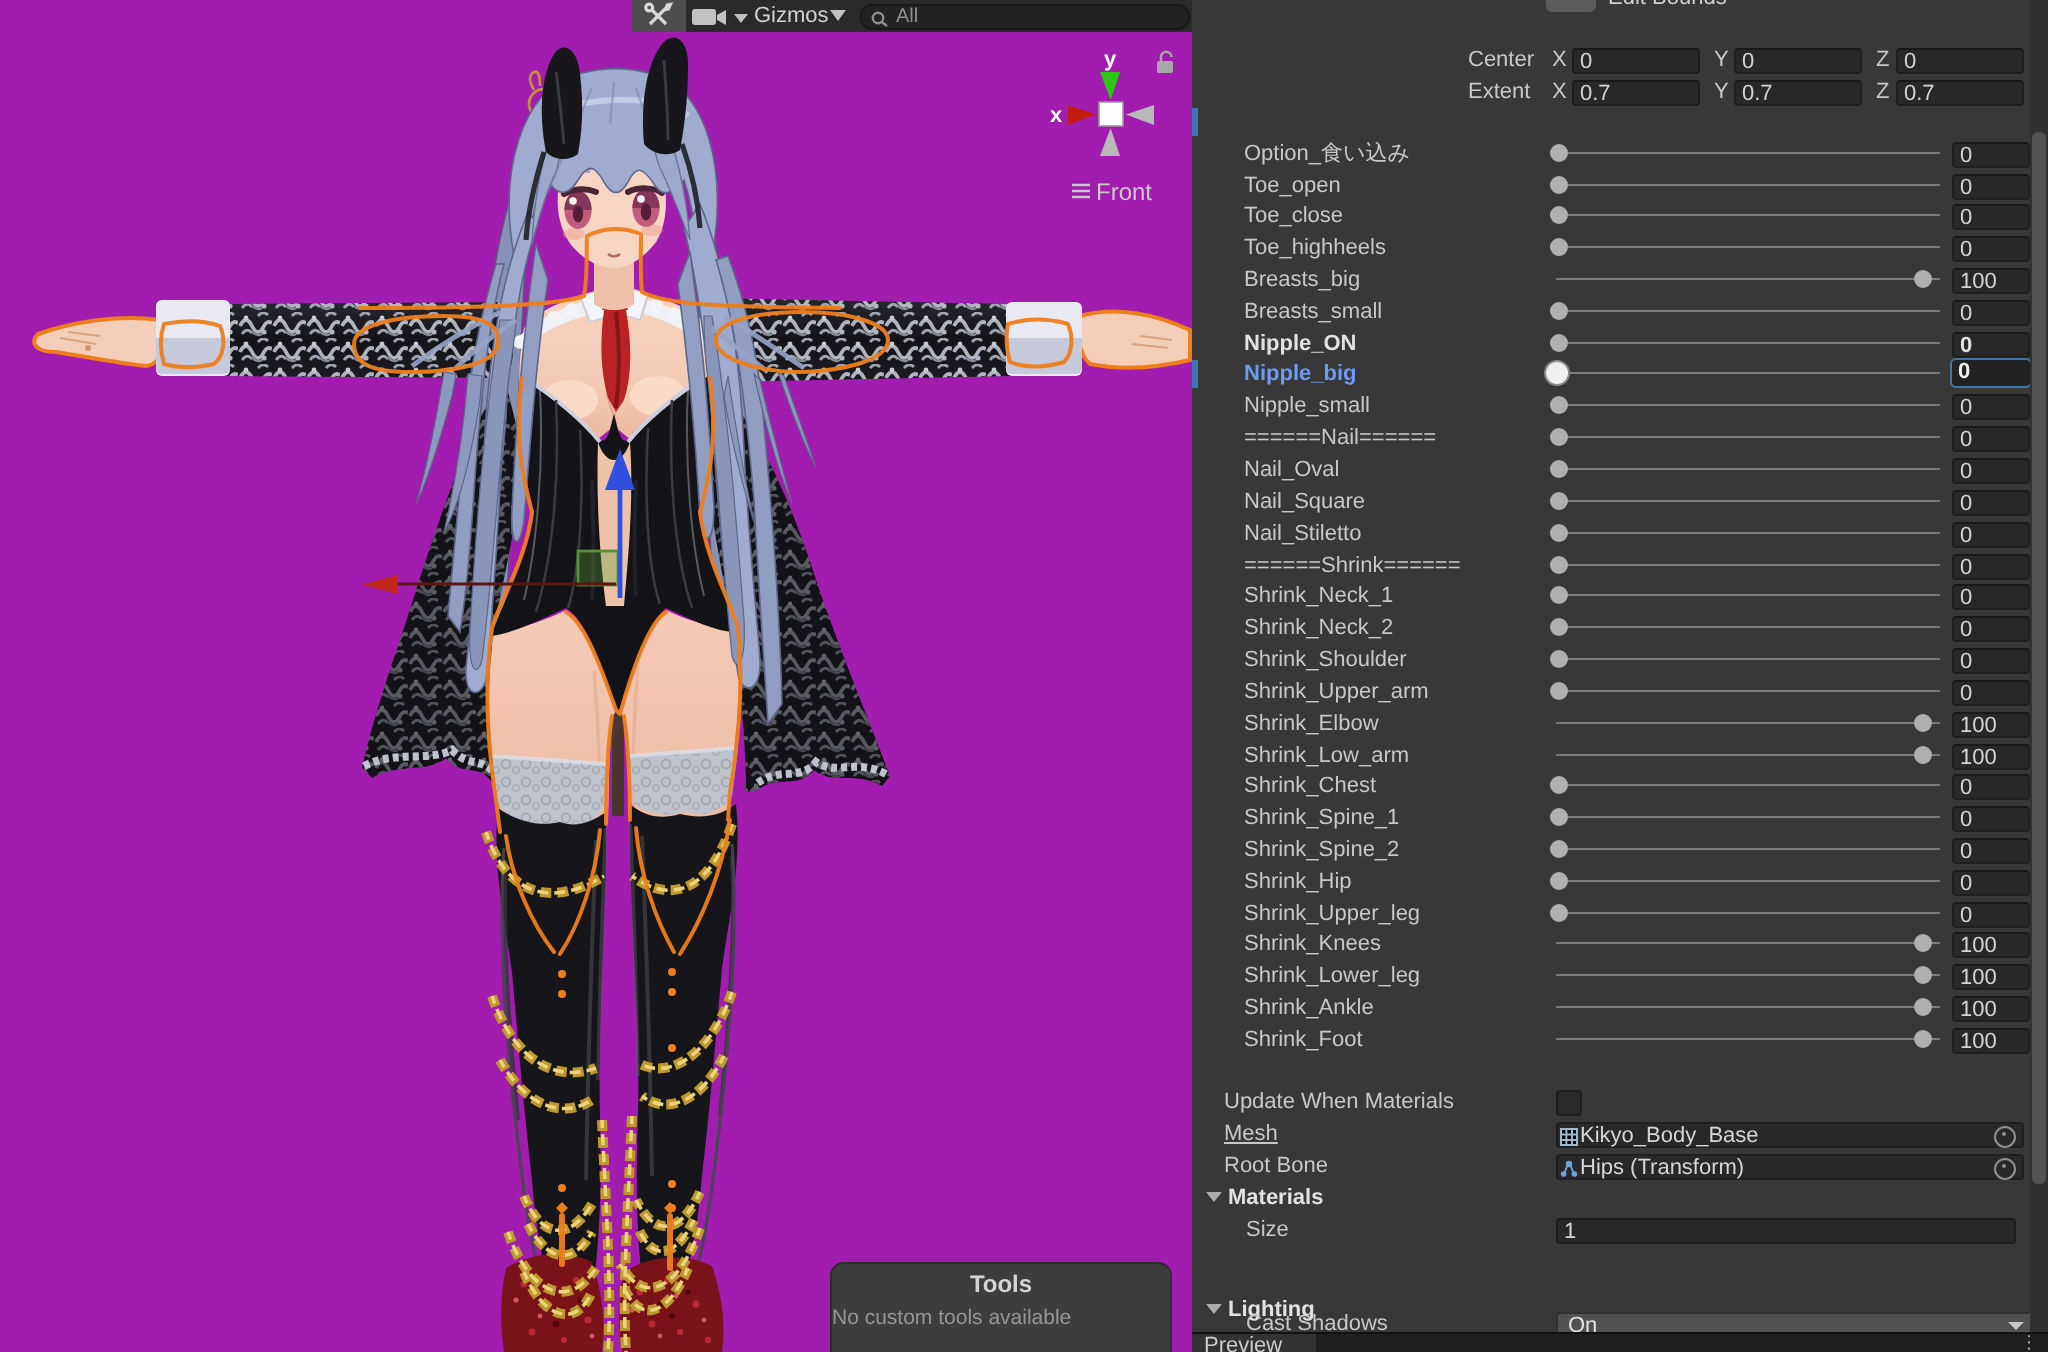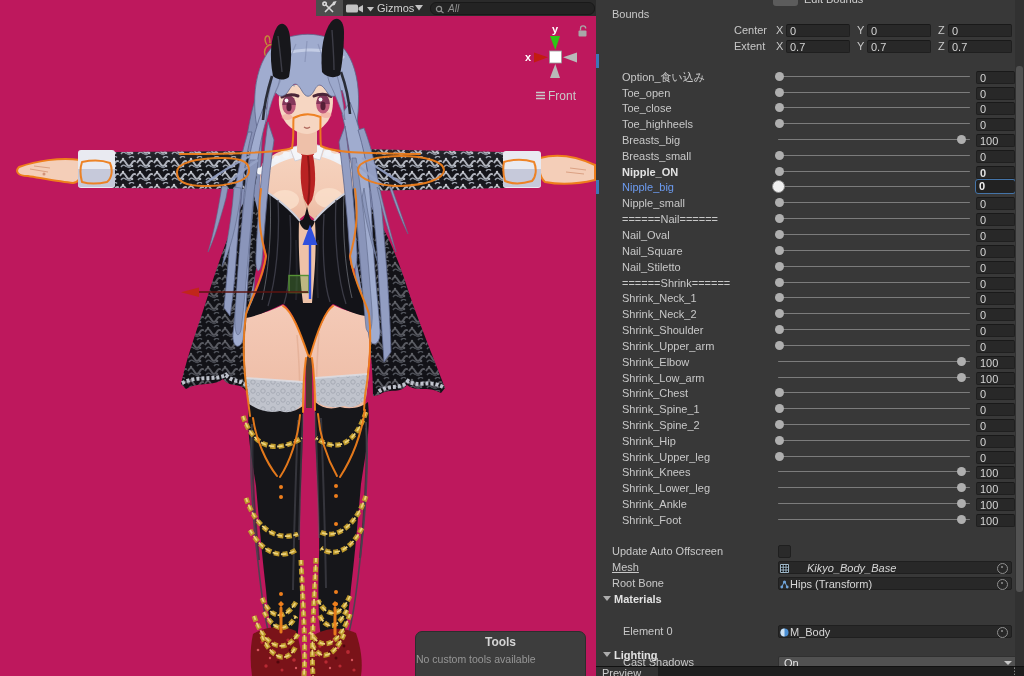--- a/index.html
+++ b/index.html
@@ -1,17 +1,17 @@
 <!DOCTYPE html>
 <html><head><meta charset="utf-8">
 <style>
 html,body{margin:0;padding:0;background:#3b3b3b;width:1024px;height:676px;overflow:hidden;
 font-family:"Liberation Sans",sans-serif;}
 #root{position:absolute;left:0;top:0;width:1024px;height:676px;}
-#scene{position:absolute;left:0;top:0;width:596px;height:676px;background:#be185d;overflow:hidden;}
+#scene{position:absolute;left:0;top:0;width:596px;height:676px;background:#a21caf;overflow:hidden;}
 #insp{position:absolute;left:596px;top:0;width:428px;height:676px;background:#383838;overflow:hidden;
 font-size:11px;color:#c8c8c8;}
 #insp .lbl{position:absolute;left:26px;white-space:nowrap;}
 .row{position:absolute;left:0;width:428px;height:16px;line-height:16px;}
 .tr{position:absolute;left:182px;top:7px;width:192px;height:1.3px;background:#7c7c7c;border-radius:1px;}
 .kn{position:absolute;top:3.2px;width:9px;height:9px;border-radius:50%;background:#afafaf;}
 .k0{left:179px;}
 .k100{left:361px;}
 .vf{position:absolute;left:380px;top:1.5px;width:34px;height:11px;background:#282828;
 border:1px solid #1f1f1f;border-top-color:#191919;border-radius:2px;padding-left:3px;
@@ -21,21 +21,21 @@
 .b{font-weight:bold;color:#e2e2e2;}
 .objf{position:absolute;left:182px;top:1.5px;width:225px;height:11px;background:#282828;
 border:1px solid #1f1f1f;border-radius:2px;line-height:12px;color:#d6d6d6;padding-left:7px;}
 .pick{position:absolute;right:3px;top:1px;width:9px;height:9px;border:1.5px solid #8f8f8f;border-radius:50%;}
 .pick:after{content:"";position:absolute;left:2.5px;top:2.5px;width:2px;height:2px;background:#8f8f8f;border-radius:50%;}
 .drop{position:absolute;left:182px;top:1.5px;width:232px;height:12px;background:#515151;
 border:1px solid #303030;border-radius:2px;line-height:12px;color:#e4e4e4;padding-left:5px;}
 .dar{position:absolute;right:4px;top:4.5px;width:0;height:0;border-left:4px solid transparent;
 border-right:4px solid transparent;border-top:4px solid #c8c8c8;}
 .accent{position:absolute;left:0;width:3px;background:#3d76b8;}
-.bsel{font-weight:normal;color:#6c9bf0;}
+.bsel{font-weight:bold;color:#6c9bf0;}
 .ksel{left:176px;top:1px;width:11px;height:11px;background:#efefef;border:1.5px solid #8a8a8a;}
 .vsel{left:379px;top:0px;width:36px;height:13px;border:1.5px solid #4474a8;border-radius:3px;
 background:#222;color:#f0f0f0;font-weight:bold;}
 </style></head>
 <body>
 <div id="root">
 <div id="scene">
 <svg id="charsvg" style="position:absolute;left:0;top:0" width="596" height="676" viewBox="0 0 596 676">
 <defs>
 <linearGradient id="bustG" x1="0" y1="0" x2="0" y2="1">
@@ -328,21 +328,21 @@
         </svg></div>
 <svg style="position:absolute;left:345px;top:2px" width="30" height="13">
 <rect x="1" y="2.5" width="12" height="8" rx="1.5" fill="#c2c2c2"></rect>
 <path d="M13.5 5.5 L18 3 V10.5 L13.5 8z" fill="#c2c2c2"></path>
 <path d="M22 5 h7 l-3.5 4.5z" fill="#c2c2c2"></path>
       </svg>
 <div style="position:absolute;left:377px;top:1px;width:40px;height:14px;line-height:14px;font-size:11px;color:#d2d2d2;">Gizmos</div>
 <svg style="position:absolute;left:415px;top:5px" width="10" height="7">
         <path d="M0 0 h8 l-4 5.5z" fill="#c2c2c2"></path>
       </svg>
-<div style="position:absolute;left:430px;top:2px;width:163px;height:11px;background:#232323;border:1px solid #191919;border-radius:6px;font-style:italic;">
+<div style="position:absolute;left:430px;top:2px;width:163px;height:11px;background:#232323;border:1px solid #191919;border-radius:6px;">
 <svg style="position:absolute;left:4px;top:2px" width="10" height="9">
           <circle cx="4" cy="4" r="2.6" fill="none" stroke="#8f8f8f" stroke-width="1.2"></circle>
           <path d="M6 6 L8.5 8" stroke="#8f8f8f" stroke-width="1.2"></path>
         </svg>
 <span style="position:absolute;left:17px;top:0;font-size:10px;line-height:11px;color:#8f8f8f;">All</span>
 </div>
 <svg style="position:absolute;left:514px;top:20px" width="82" height="85">
 <text x="41" y="13" fill="#fff" font-size="11" font-weight="bold" font-family="Liberation Sans" text-anchor="middle">y</text>
 <path d="M36 16 L46 16 L41.3 30z" fill="#2ec515"></path>
 <rect x="35.5" y="31" width="12" height="12" fill="#ffffff" stroke="#9a9a9a" stroke-width="0.8"></rect>
@@ -360,23 +360,20 @@
 <text x="34" y="80" fill="#c9c9c9" font-size="12" font-family="Liberation Sans">Front</text>
 </svg>
 <div id="toolspanel" style="position:absolute;left:415px;top:631px;width:169px;height:60px;background:#3d3d3d;border:1px solid #2d2d2d;border-radius:7px;">
 <div style="text-align:center;margin-top:3px;font-size:12px;font-weight:bold;color:#d4d4d4;">Tools</div>
 <div style="margin-top:4px;font-size:10.5px;color:#969696;">No custom tools available</div>
 </div>
 </div>
 <div id="insp">
 <div style="position:absolute;left:177px;top:-8px;width:25px;height:14px;background:#5c5c5c;border-radius:3px;"></div>
 <div style="position:absolute;left:208px;top:-7px;font-size:11px;color:#d0d0d0;">Edit Bounds</div>
-<div class="row" style="top:6px;">
-        <span class="lbl" style="left:16px;">Bounds</span>
-      </div>
 <div class="row" style="top:22px;">
  <span style="position:absolute;left:138px;">Center</span>
  <span style="position:absolute;left:180px;">X</span>
         <span class="vf" style="left:190px;width:59px;">0</span>
  <span style="position:absolute;left:261px;">Y</span>
         <span class="vf" style="left:271px;width:59px;">0</span>
  <span style="position:absolute;left:342px;">Z</span>
         <span class="vf" style="left:352px;width:59px;">0</span>
 </div>
 <div class="row" style="top:38px;">
@@ -558,52 +555,49 @@
         <span class="kn k100"></span>
         <span class="vf">100</span>
       </div>
 <div class="row" style="top:512px;">
         <span class="lbl">Shrink_Foot</span>
         <span class="tr"></span>
         <span class="kn k100"></span>
         <span class="vf">100</span>
       </div>
 <div class="row" style="top:543px;">
-        <span class="lbl" style="left:16px;">Update Auto Offscreen</span>
+        <span class="lbl" style="left:16px;">Update When Materials</span>
 <span style="position:absolute;left:182px;top:2px;width:11px;height:11px;background:#2a2a2a;border:1px solid #1f1f1f;border-radius:2px;"></span>
       </div>
 <div class="row" style="top:559px;">
         <span class="lbl" style="left:16px;text-decoration:underline;">Mesh</span>
 <span class="objf"><svg style="position:absolute;left:1px;top:2px" width="9" height="9">
             <g stroke="#9fb7c8" stroke-width="1">
               <path d="M0.5 0.5 h8 v8 h-8z M0.5 3.2 h8 M0.5 6 h8 M3.2 0.5 v8 M6 0.5 v8"></path>
             </g>
-          </svg><span style="margin-left:21px;font-style:italic;">Kikyo_Body_Base</span><span class="pick"></span></span>
+          </svg><span style="margin-left:4px;">Kikyo_Body_Base</span><span class="pick"></span></span>
       </div>
 <div class="row" style="top:575px;">
         <span class="lbl" style="left:16px;">Root Bone</span>
 <span class="objf"><svg style="position:absolute;left:1px;top:2px" width="9" height="9">
             <g fill="#6fa3d8">
               <circle cx="4.5" cy="2" r="1.6"></circle>
               <circle cx="1.8" cy="7" r="1.4"></circle>
               <circle cx="7.2" cy="7" r="1.4"></circle>
               <path d="M4 2 L2 7 M5 2 L7 7" stroke="#6fa3d8" stroke-width="1"></path>
             </g>
           </svg><span style="margin-left:4px;">Hips (Transform)</span><span class="pick"></span></span>
       </div>
 <div class="row" style="top:591px;">
         <span class="fold" style="top:5px;"></span>
         <span class="lbl b" style="left:18px;">Materials</span>
       </div>
-<div class="row" style="top:623px;">
-        <span class="lbl" style="left:27px;">Element 0</span>
-<span class="objf"><svg style="position:absolute;left:1px;top:2px" width="9" height="9">
-            <circle cx="4.5" cy="4.5" r="4" fill="#4a8fd4"></circle>
-            <path d="M4.5 0.5 a4 4 0 0 0 0 8z" fill="#cfe2f2"></path>
-          </svg><span style="margin-left:4px;">M_Body</span><span class="pick"></span></span>
+<div class="row" style="top:607px;">
+        <span class="lbl" style="left:27px;">Size</span>
+        <span class="vf" style="left:182px;width:225px;">1</span>
       </div>
 <div class="row" style="top:647px;">
         <span class="fold" style="top:5px;"></span>
         <span class="lbl b" style="left:18px;">Lighting</span>
       </div>
 <div class="row" style="top:654px;text-decoration:underline;">
         <span class="lbl" style="left:27px;">Cast Shadows</span>
         <span class="drop">On<span class="dar"></span></span>
       </div>
 <div style="position:absolute;left:419px;top:0;width:9px;height:666px;background:#313131;"></div>

